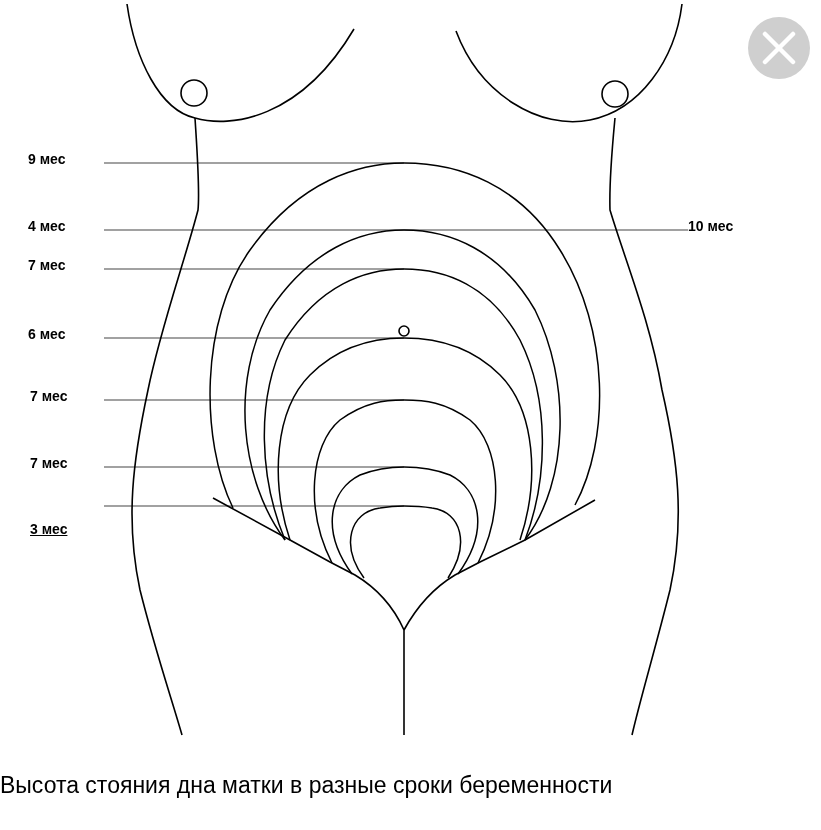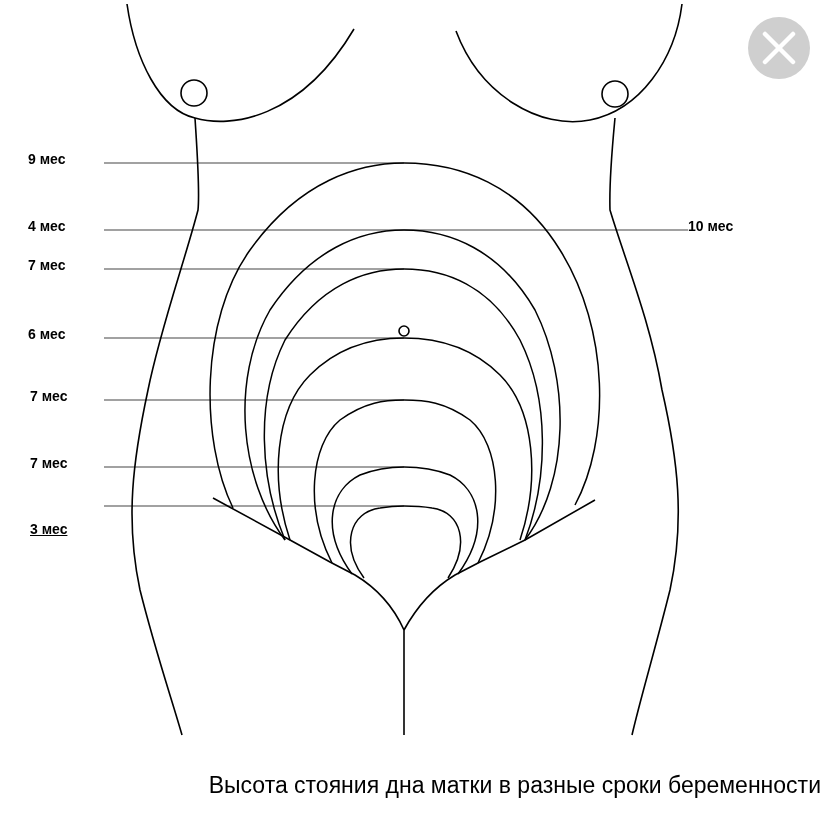--- a/index.html
+++ b/index.html
@@ -2,21 +2,21 @@
 <html><head>
 <meta charset="utf-8">
 <style>
   html, body { margin: 0; padding: 0; background: #ffffff; }
   body { width: 821px; height: 830px; position: relative; overflow: hidden; font-family: "Liberation Sans", sans-serif; }
   #diagram { position: absolute; left: 0; top: 0; width: 821px; height: 830px; }
   .outline { fill: none; stroke: #000; stroke-width: 1.6; }
   .arc { fill: none; stroke: #000; stroke-width: 1.5; }
   .leader { stroke: #444; stroke-width: 1.2; }
   .lbl { position: absolute; font-weight: bold; font-size: 14px; color: #000; line-height: 1; white-space: nowrap; }
-  .caption { position: absolute; left: 0; width: 821px; top: 772px; text-align: right; font-size: 23px; color: #000; }
+  .caption { position: absolute; left: 0; width: 821px; top: 772px; text-align: left; font-size: 23px; color: #000; }
   .close-btn { position: absolute; left: 748px; top: 17px; width: 62px; height: 62px; border-radius: 50%; background: #cfcfcf; cursor: pointer; }
   .close-btn svg { position: absolute; left: 0; top: 0; }
 </style>
 </head>
 <body>
 
 <svg id="diagram" width="821" height="830" viewBox="0 0 821 830" xmlns="http://www.w3.org/2000/svg">
 
   <g>
     <line class="leader" x1="104" y1="163" x2="404" y2="163"></line>

